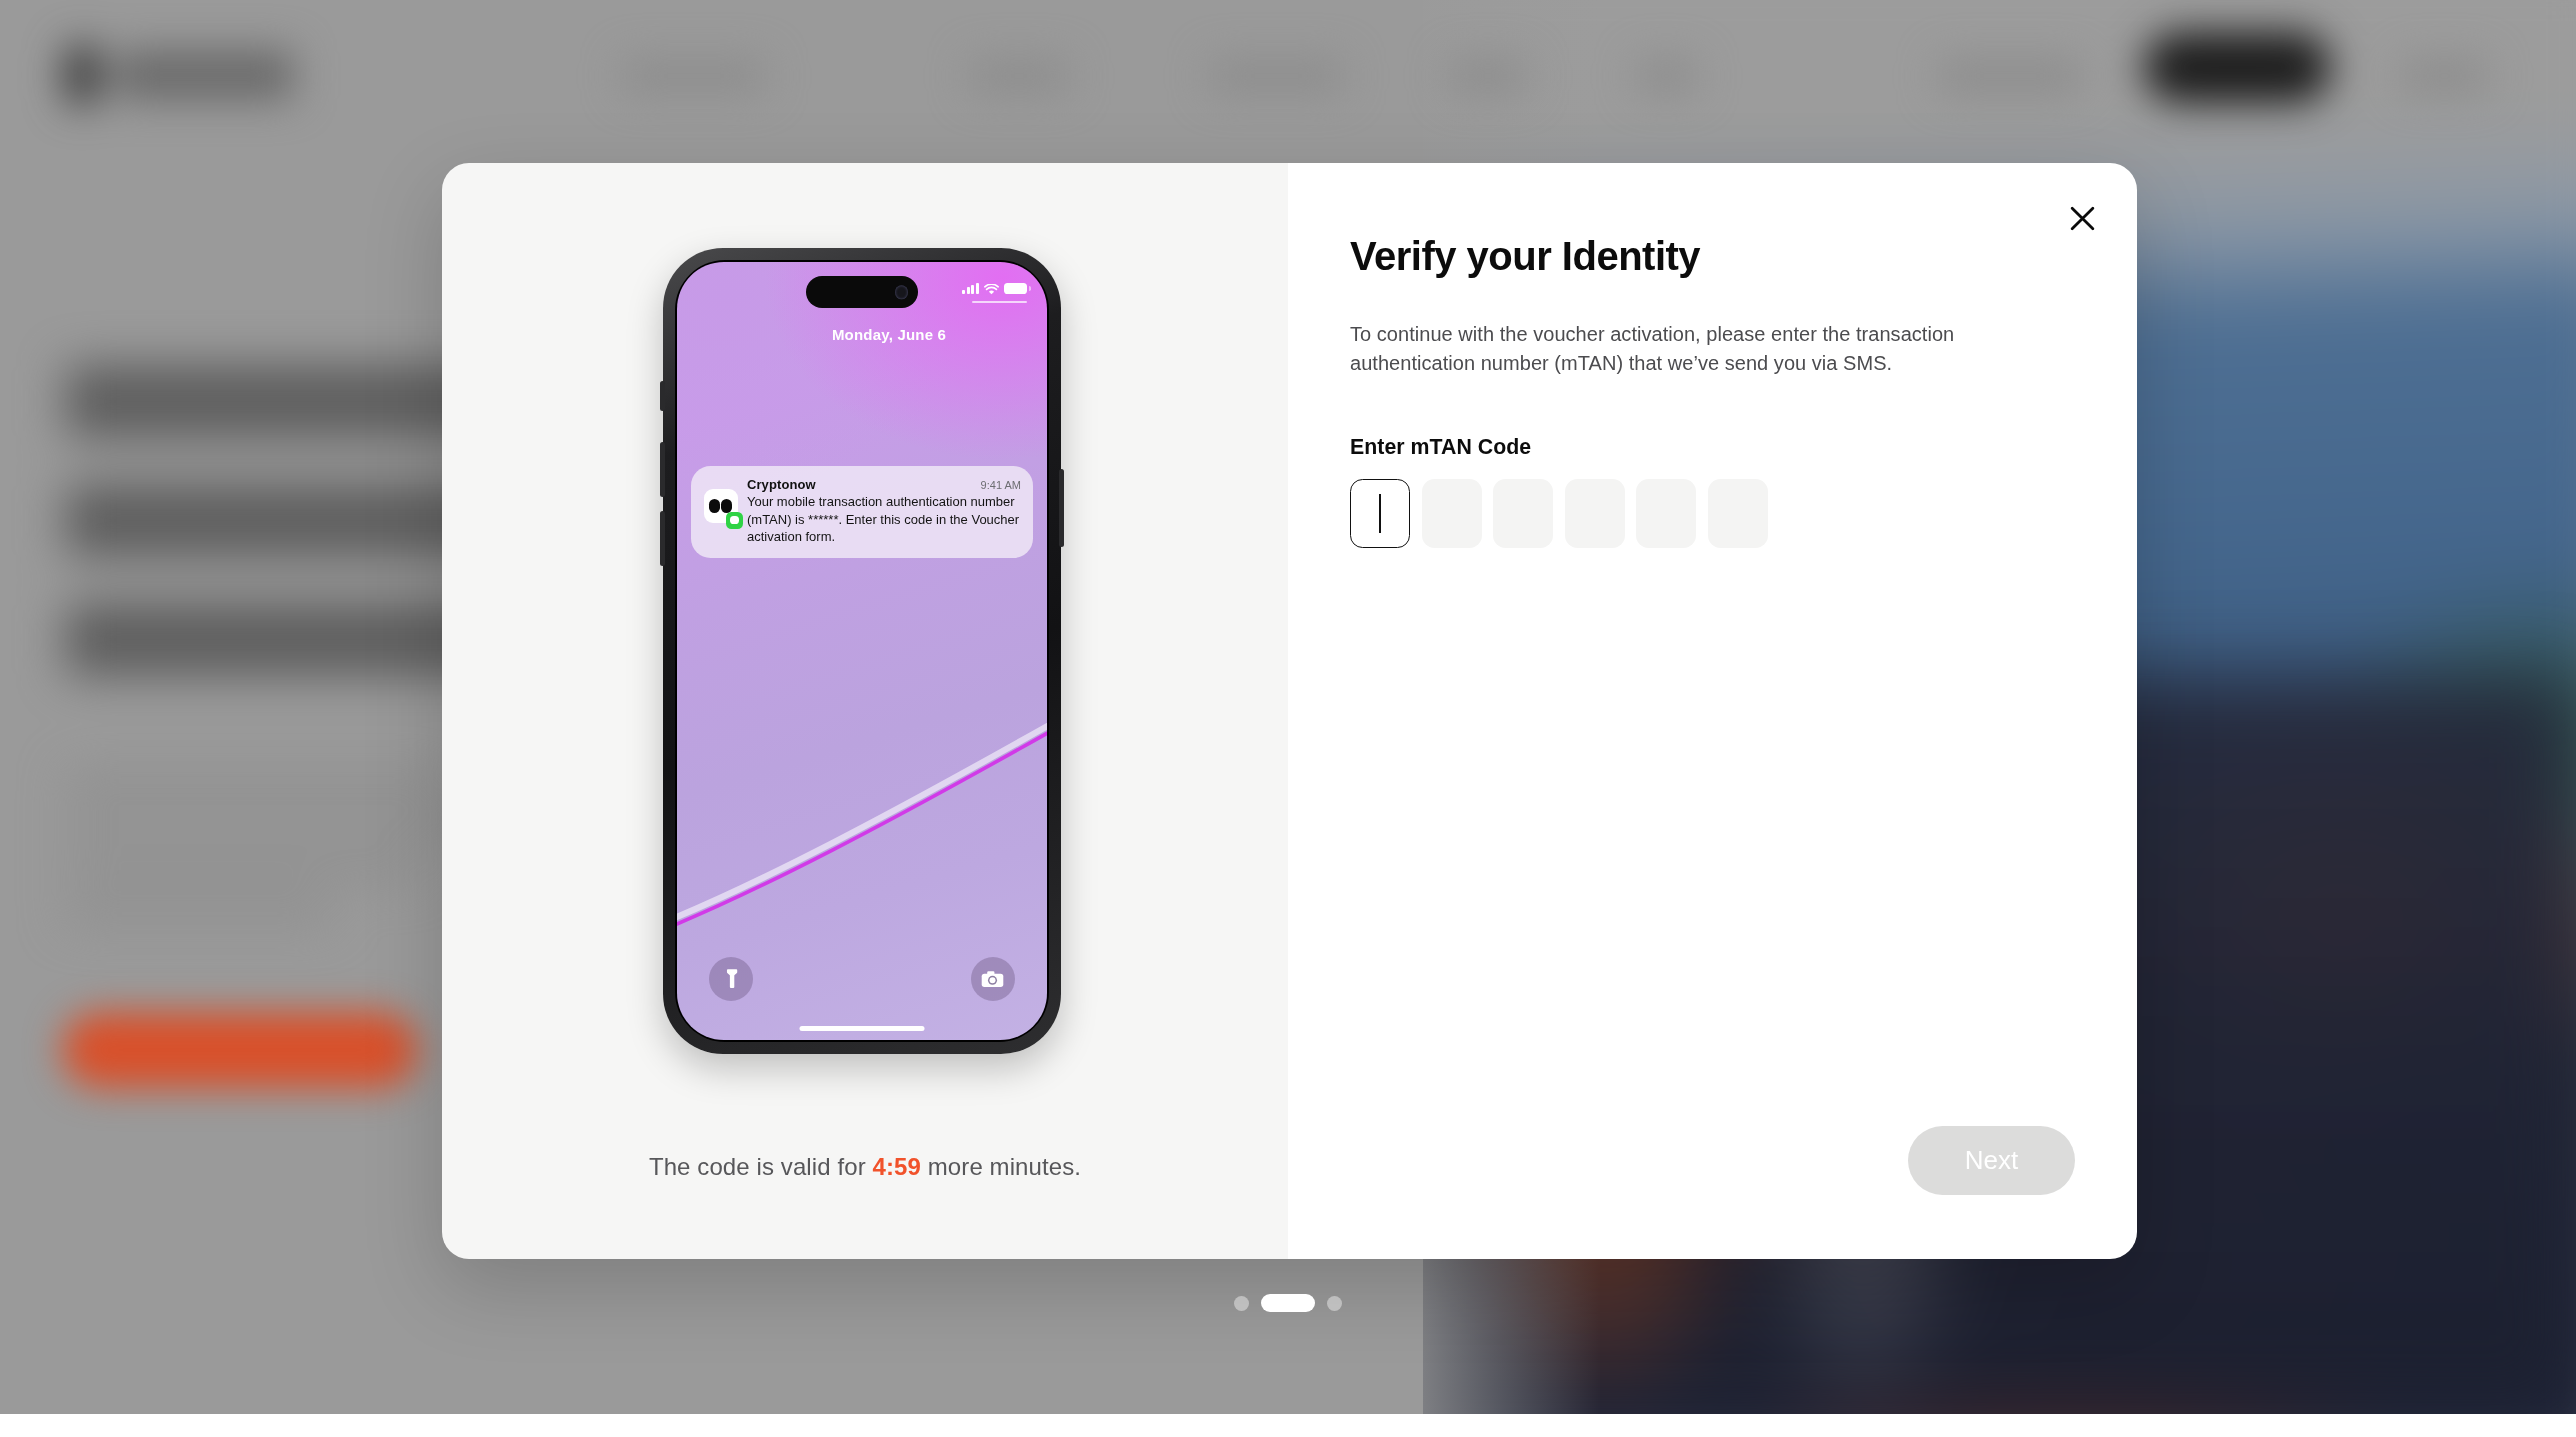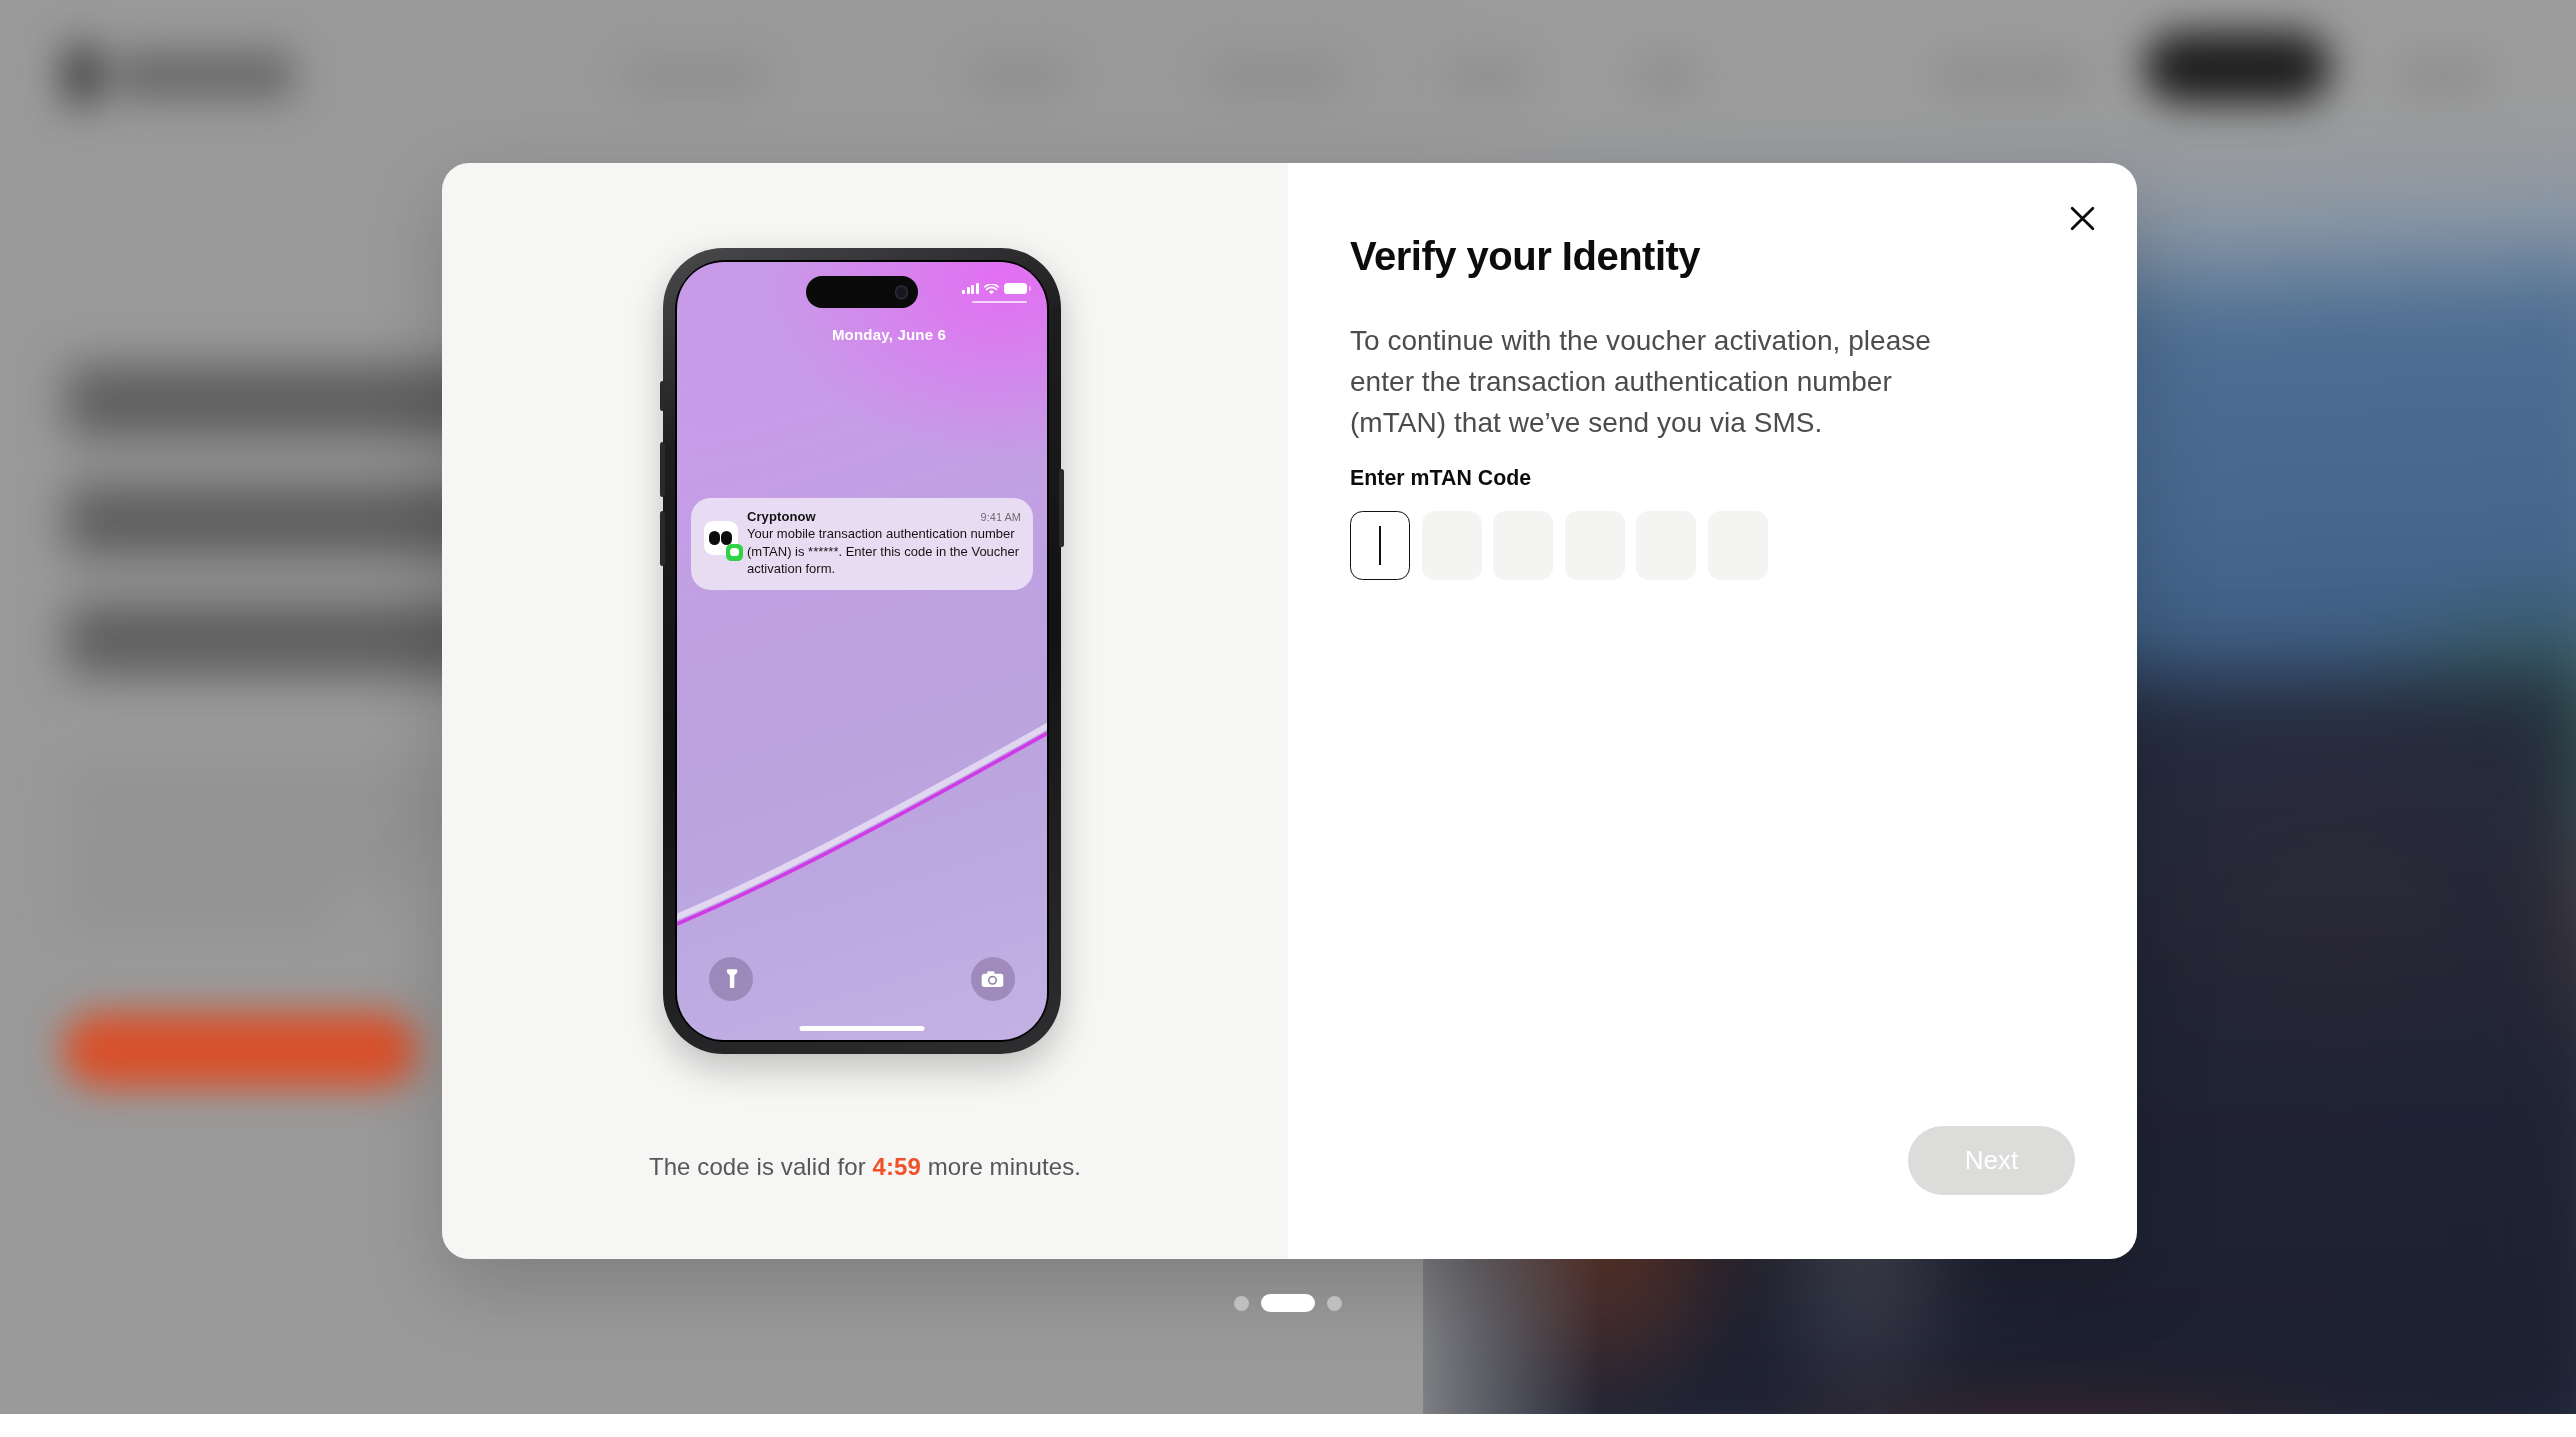--- a/index.html
+++ b/index.html
@@ -333,21 +333,21 @@
     font-size: 87px;
     font-weight: 700;
     letter-spacing: -1.8px;
     line-height: 1.25;
   }
 
   
   .notif {
     position: absolute;
     left: 14.2px;
-    top: 236px;
+    top: 204px;
     width: 342px;
     border-radius: 19.6px;
     background: rgba(240,233,246,0.82);
     padding: 10.7px 12.5px 12.5px 12.5px;
     display: flex;
     gap: 9px;
   }
   .notif-icon {
     position: relative;
     flex: 0 0 auto;
@@ -464,25 +464,25 @@
   }
 
   .title {
     font-size: 40px;
     font-weight: 700;
     color: #0c0c0c;
     letter-spacing: -0.5px;
     margin-bottom: 41px;
   }
   .subtitle {
-    font-size: 28px;
+    font-size: 20px;
     line-height: 1.47;
     color: #4c4c4f;
     max-width: 640px;
-    margin-bottom: 23px;
+    margin-bottom: 56px;
     letter-spacing: 0.04px;
   }
   .field-label {
     font-size: 21.3px;
     font-weight: 700;
     color: #0c0c0c;
     margin-bottom: 19.6px;
     letter-spacing: 0.04px;
   }
   .otp-row {

